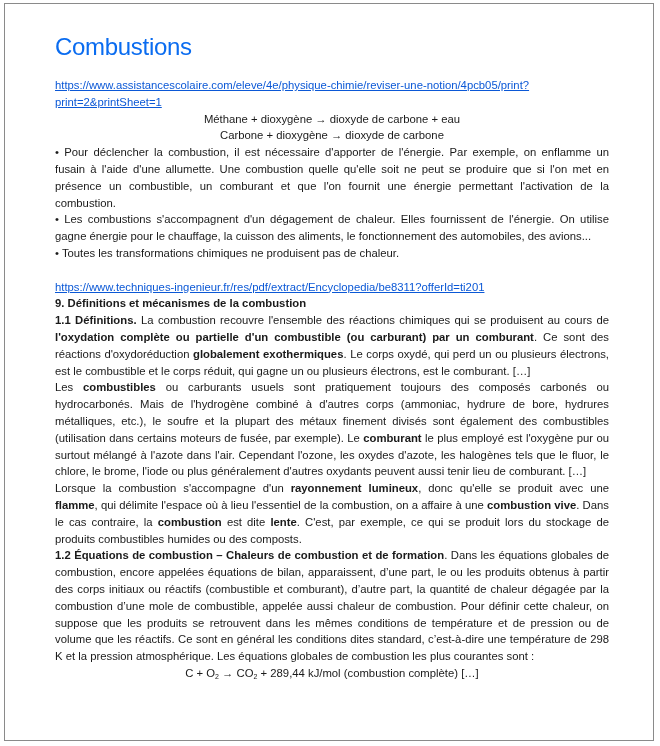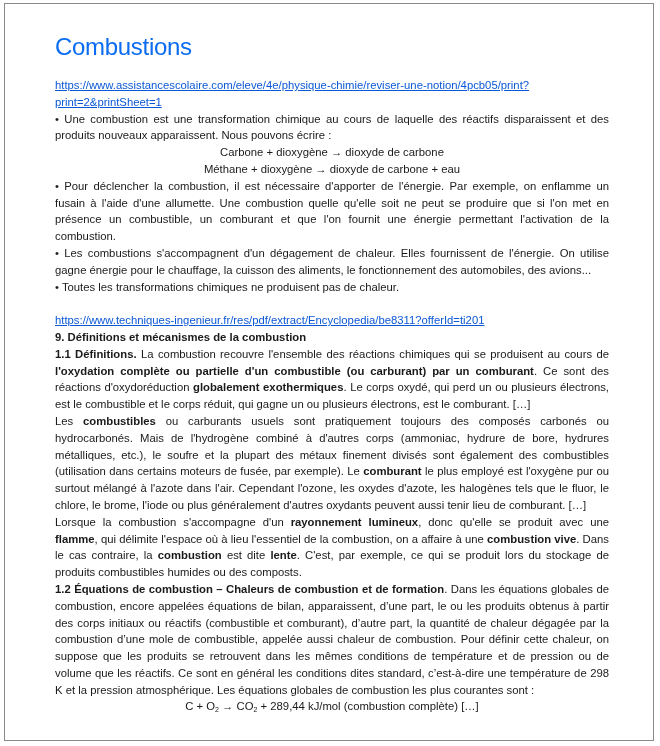--- a/index.html
+++ b/index.html
@@ -32,23 +32,22 @@
 
 <div class="page">
   <div class="content">
     <h1>Combustions</h1>
 
     <div class="body">
 
       <div>
         <a class="url" href="#">https://www.assistancescolaire.com/eleve/4e/physique-chimie/reviser-une-notion/4pcb05/print?print=2&amp;printSheet=1</a>
       </div>
-      <p class="j">• Une combustion est une transformation chimique au cours de laquelle des réactifs disparaissent et des produits nouveaux apparaissent. Nous pouvons écrire :</p>
+      <div class="c">Méthane + dioxygène → dioxyde de carbone + eau</div>
       <div class="c">Carbone + dioxygène → dioxyde de carbone</div>
-      <div class="c">Méthane + dioxygène → dioxyde de carbone + eau</div>
       <p class="j">• Pour déclencher la combustion, il est nécessaire d'apporter de l'énergie. Par exemple, on enflamme un fusain à l'aide d'une allumette. Une combustion quelle qu'elle soit ne peut se produire que si l'on met en présence un combustible, un comburant et que l'on fournit une énergie permettant l'activation de la combustion.</p>
       <p class="j">• Les combustions s'accompagnent d'un dégagement de chaleur. Elles fournissent de l'énergie. On utilise gagne énergie pour le chauffage, la cuisson des aliments, le fonctionnement des automobiles, des avions...</p>
       <p>• Toutes les transformations chimiques ne produisent pas de chaleur.</p>
       <div class="blank"></div>
 
       <div>
         <a class="url" href="#">https://www.techniques-ingenieur.fr/res/pdf/extract/Encyclopedia/be8311?offerId=ti201</a>
       </div>
       <p><b>9. Définitions et mécanismes de la combustion</b></p>
 

